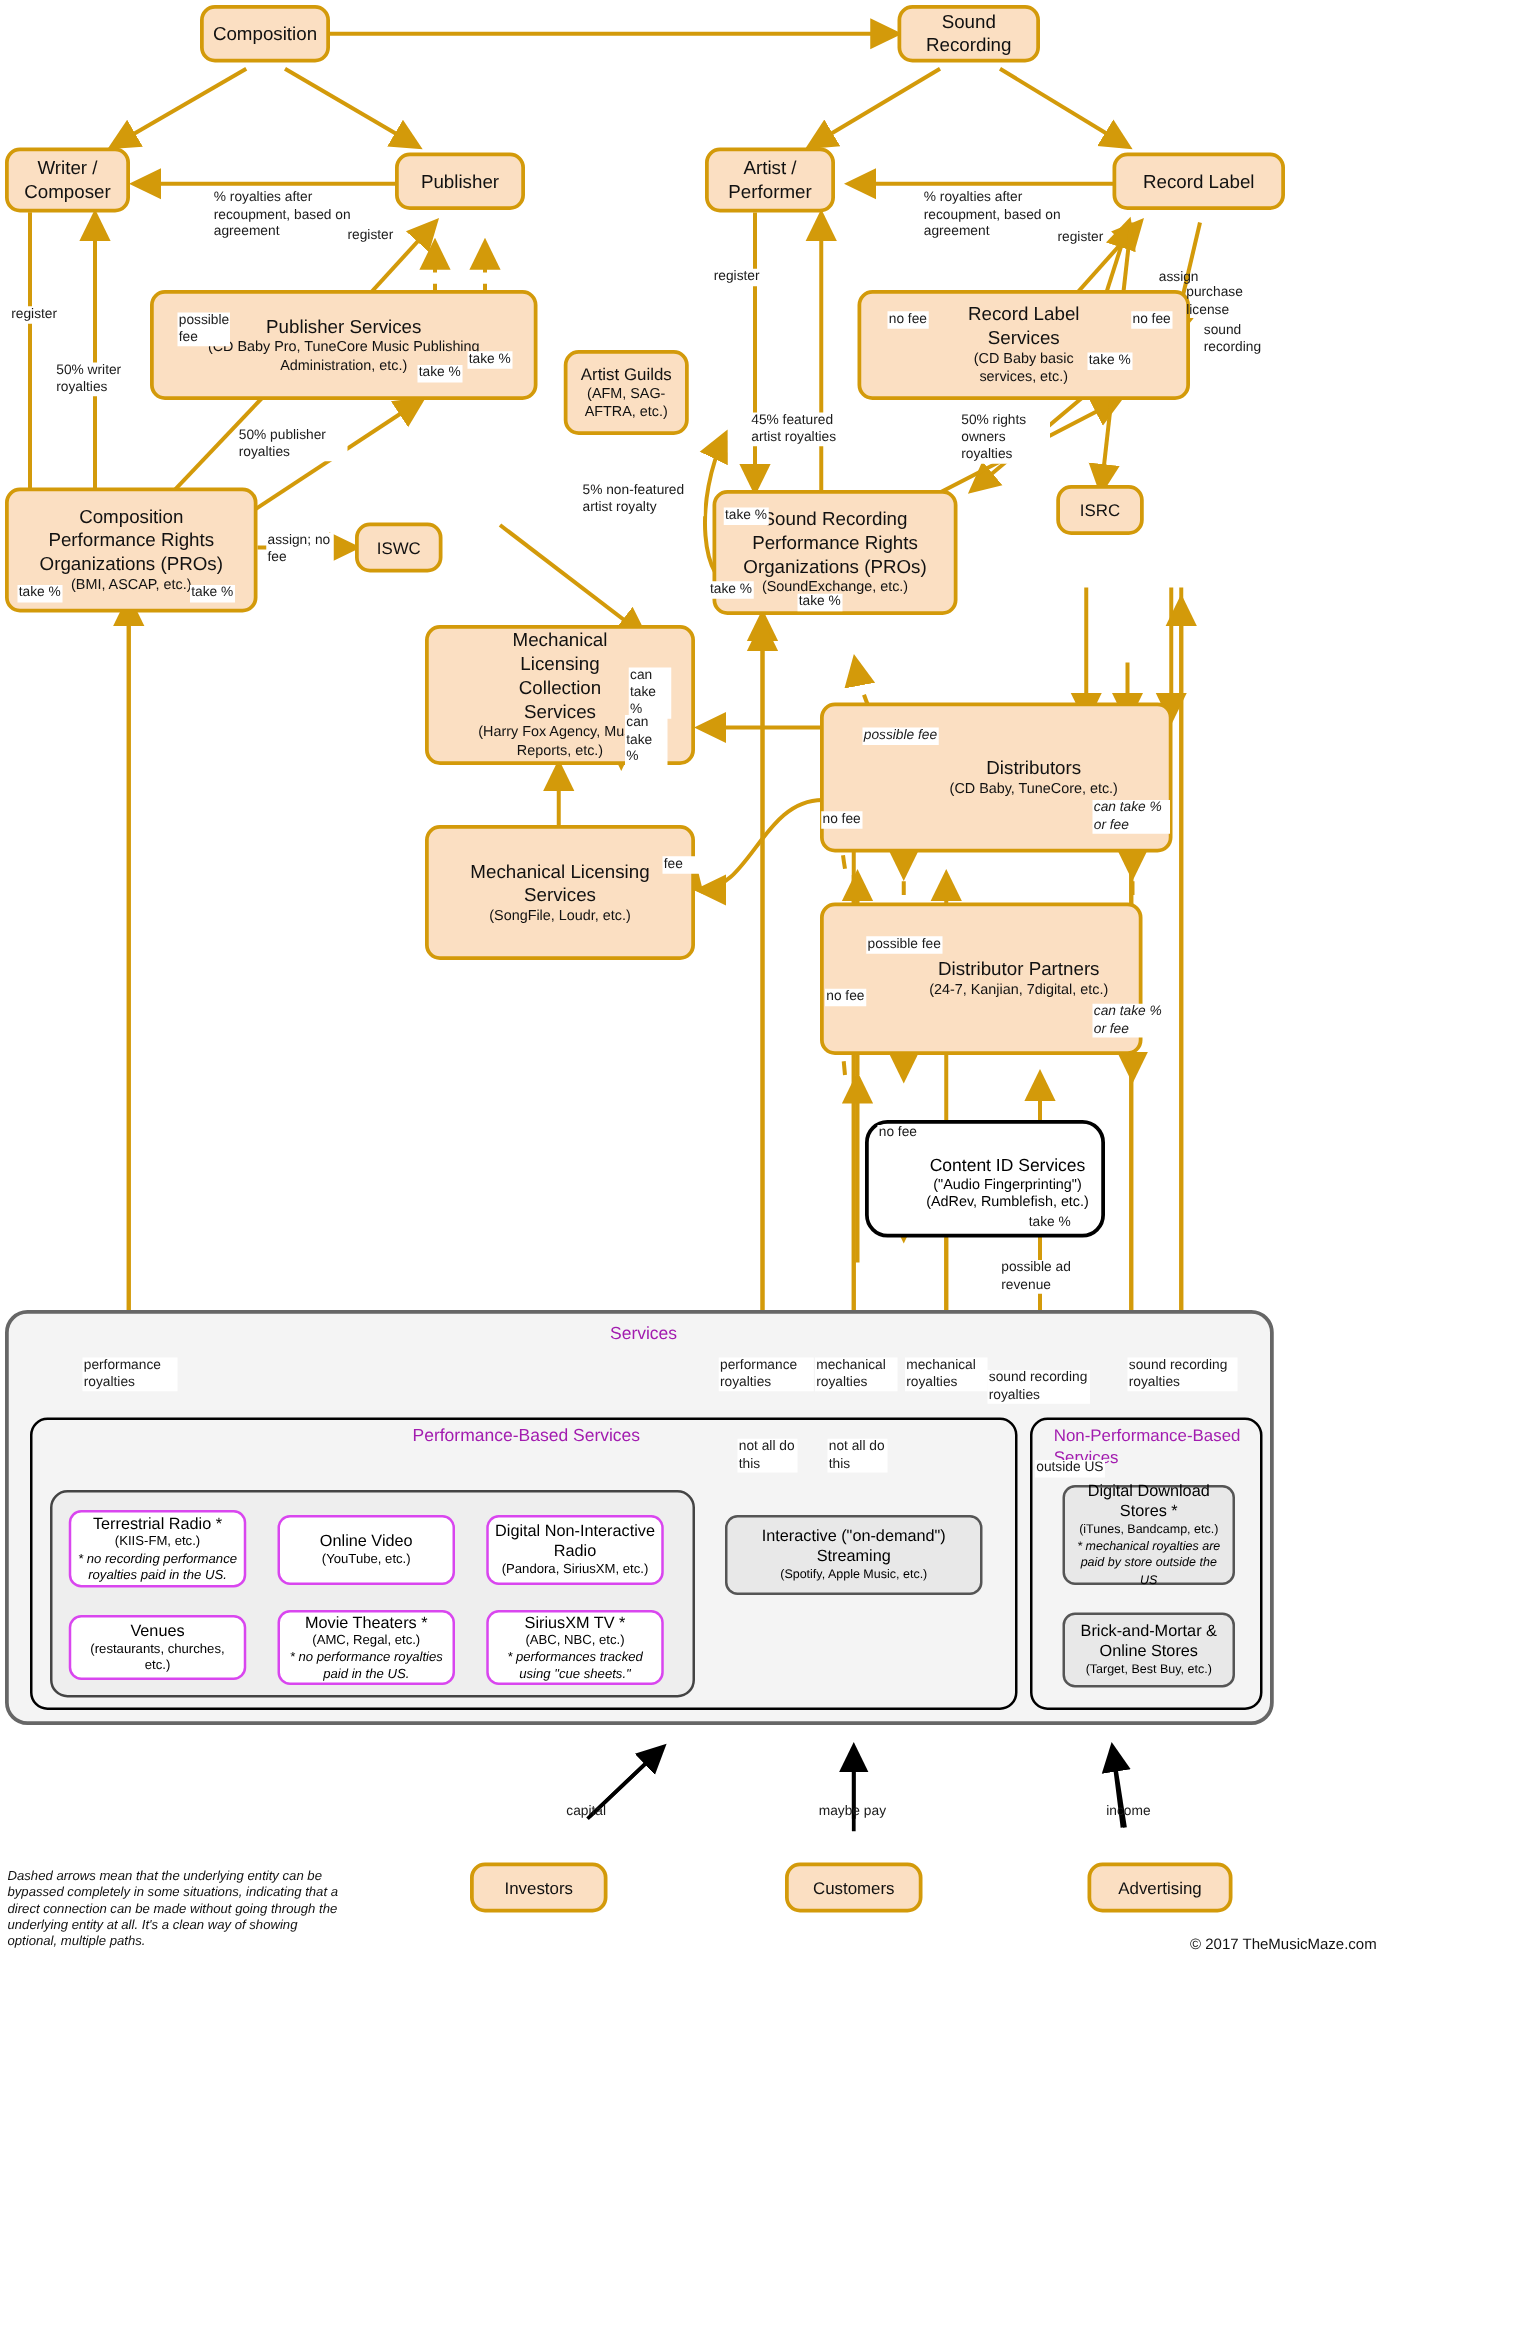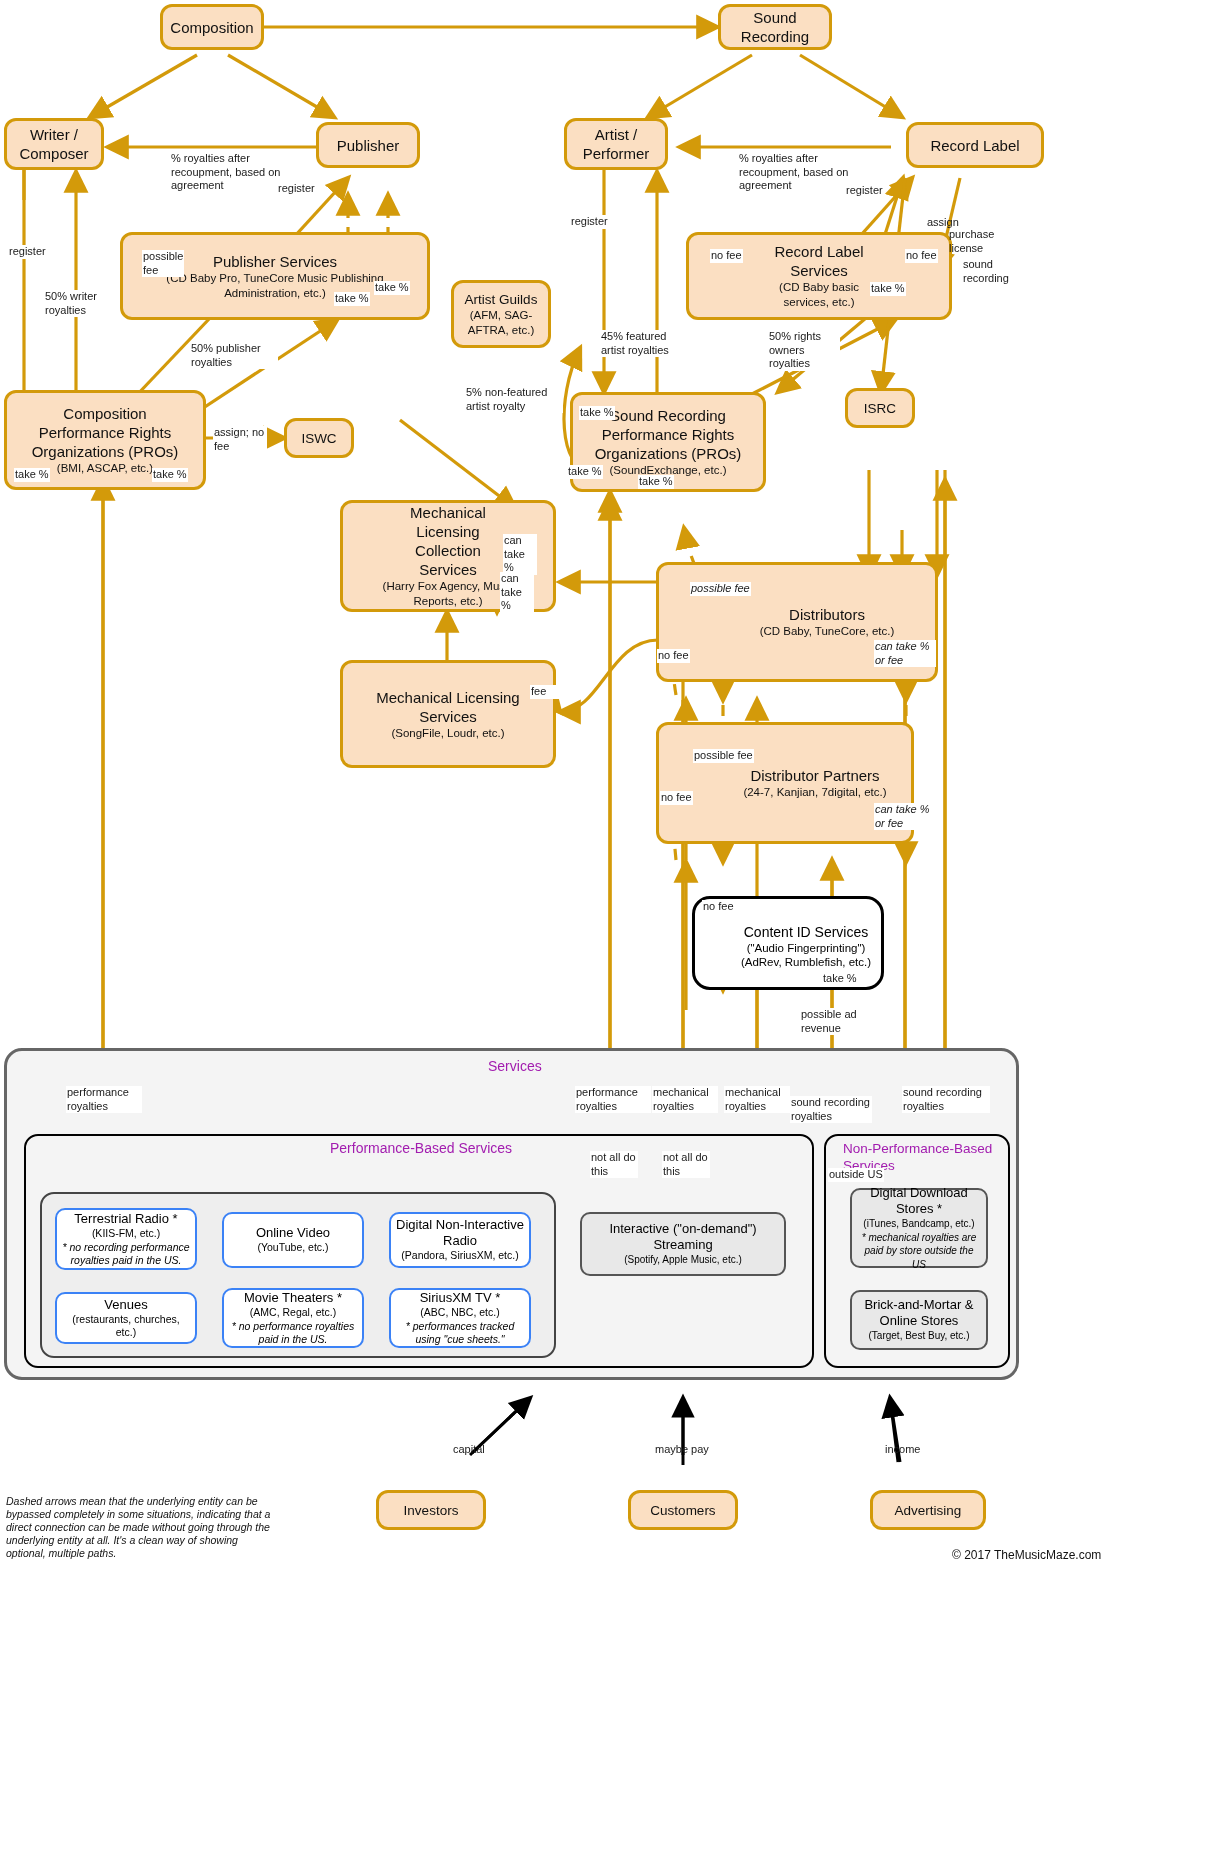--- a/index.html
+++ b/index.html
@@ -6,21 +6,21 @@
   body{font-family:"Liberation Sans", sans-serif;color:#000;}
   #stage{position:relative;width:1223px;height:1862px;overflow:hidden;background:#fff;}
   svg.layer{position:absolute;left:0;top:0;width:1223px;height:1862px;pointer-events:none;}
   .node{position:absolute;box-sizing:border-box;background:#fbdfc2;border:3px solid #d39a0a;border-radius:12px;
         display:flex;flex-direction:column;align-items:center;justify-content:center;text-align:center;padding:4px 6px;}
   .node .t1{font-size:15px;line-height:19px;color:#111;}
   .node .t2{font-size:11.5px;line-height:15px;color:#111;}
   .node.small .t1{font-size:13.5px;line-height:17px;}
   .plainbox{position:absolute;box-sizing:border-box;background:#f4f4f4;border:3px solid #666;border-radius:18px;}
   .whitebox{position:absolute;box-sizing:border-box;background:#ffffff;border:3px solid #000;border-radius:18px;}
-  .svcbox{position:absolute;box-sizing:border-box;background:#ffffff;border:2px solid #3b82f6;border-radius:10px;
+  .svcbox{position:absolute;box-sizing:border-box;background:#ffffff;border:2px solid #d946ef;border-radius:10px;
           display:flex;flex-direction:column;align-items:center;justify-content:center;text-align:center;padding:3px 5px;}
   .svcbox .s1{font-size:13px;line-height:16px;}
   .svcbox .s2{font-size:10.5px;line-height:13.5px;}
   .svcbox .s3{font-size:10.5px;line-height:13px;font-style:italic;}
   .greybox{position:absolute;box-sizing:border-box;background:#e8e8e8;border:2px solid #555;border-radius:10px;
           display:flex;flex-direction:column;align-items:center;justify-content:center;text-align:center;padding:3px 5px;}
   .greybox .s1{font-size:13px;line-height:16px;}
   .greybox .s2{font-size:10px;line-height:13.5px;}
   .innerwrap{position:absolute;box-sizing:border-box;background:#f4f4f4;border:2px solid #333;border-radius:14px;}
   .lbl{position:absolute;font-size:11px;line-height:13.5px;color:#1a1a1a;text-align:left;background:#ffffff;padding:0 1px;white-space:nowrap;}
@@ -197,21 +197,21 @@
   </div>
 
   <div class="node" style="left:316px;top:122px;width:104px;height:46px;">
     <div class="t1">Publisher</div>
   </div>
 
   <div class="node" style="left:564px;top:118px;width:104px;height:52px;">
     <div class="t1">Artist / Performer</div>
   </div>
 
-  <div class="node" style="left:890px;top:122px;width:138px;height:46px;margin-left:16px;">
+  <div class="node" style="left:890px;top:122px;width:138px;height:46px;">
     <div class="t1">Record Label</div>
   </div>
 
   <div class="node" style="left:120px;top:232px;width:310px;height:88px;">
     <div class="t1">Publisher Services</div>
     <div class="t2" style="max-width:230px;">(CD Baby Pro, TuneCore Music Publishing Administration, etc.)</div>
   </div>
 
   <div class="node small" style="left:451px;top:280px;width:100px;height:68px;">
     <div class="t1">Artist Guilds</div>

